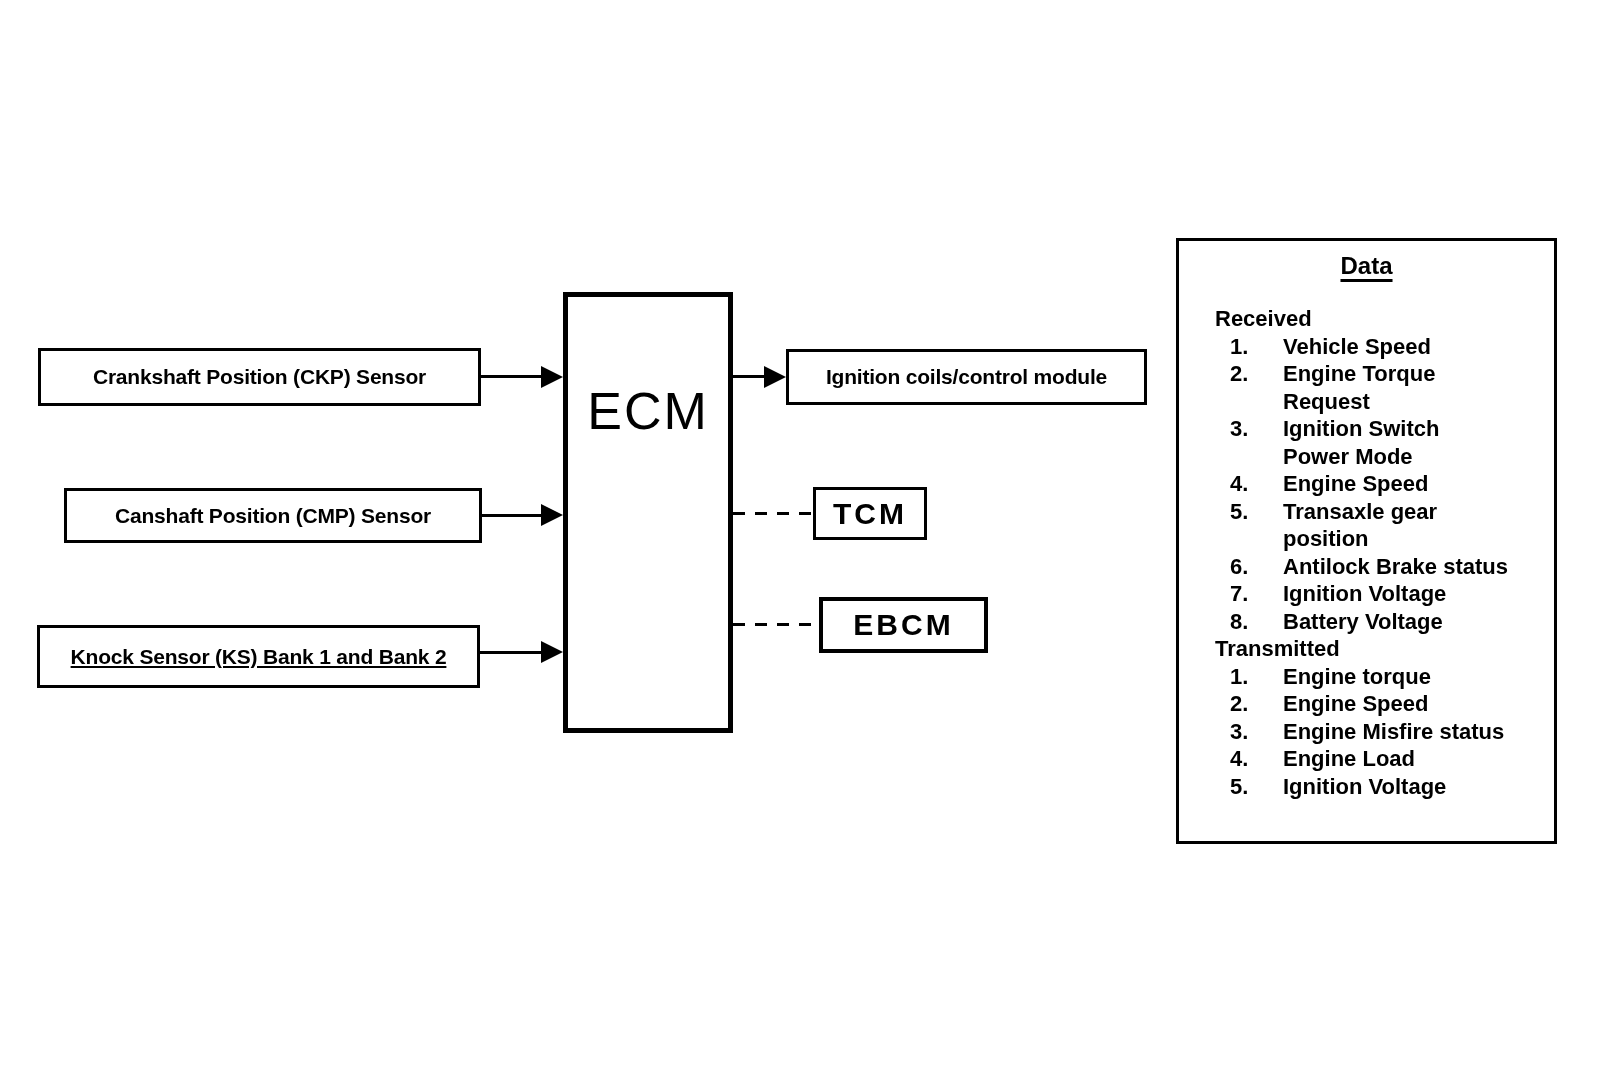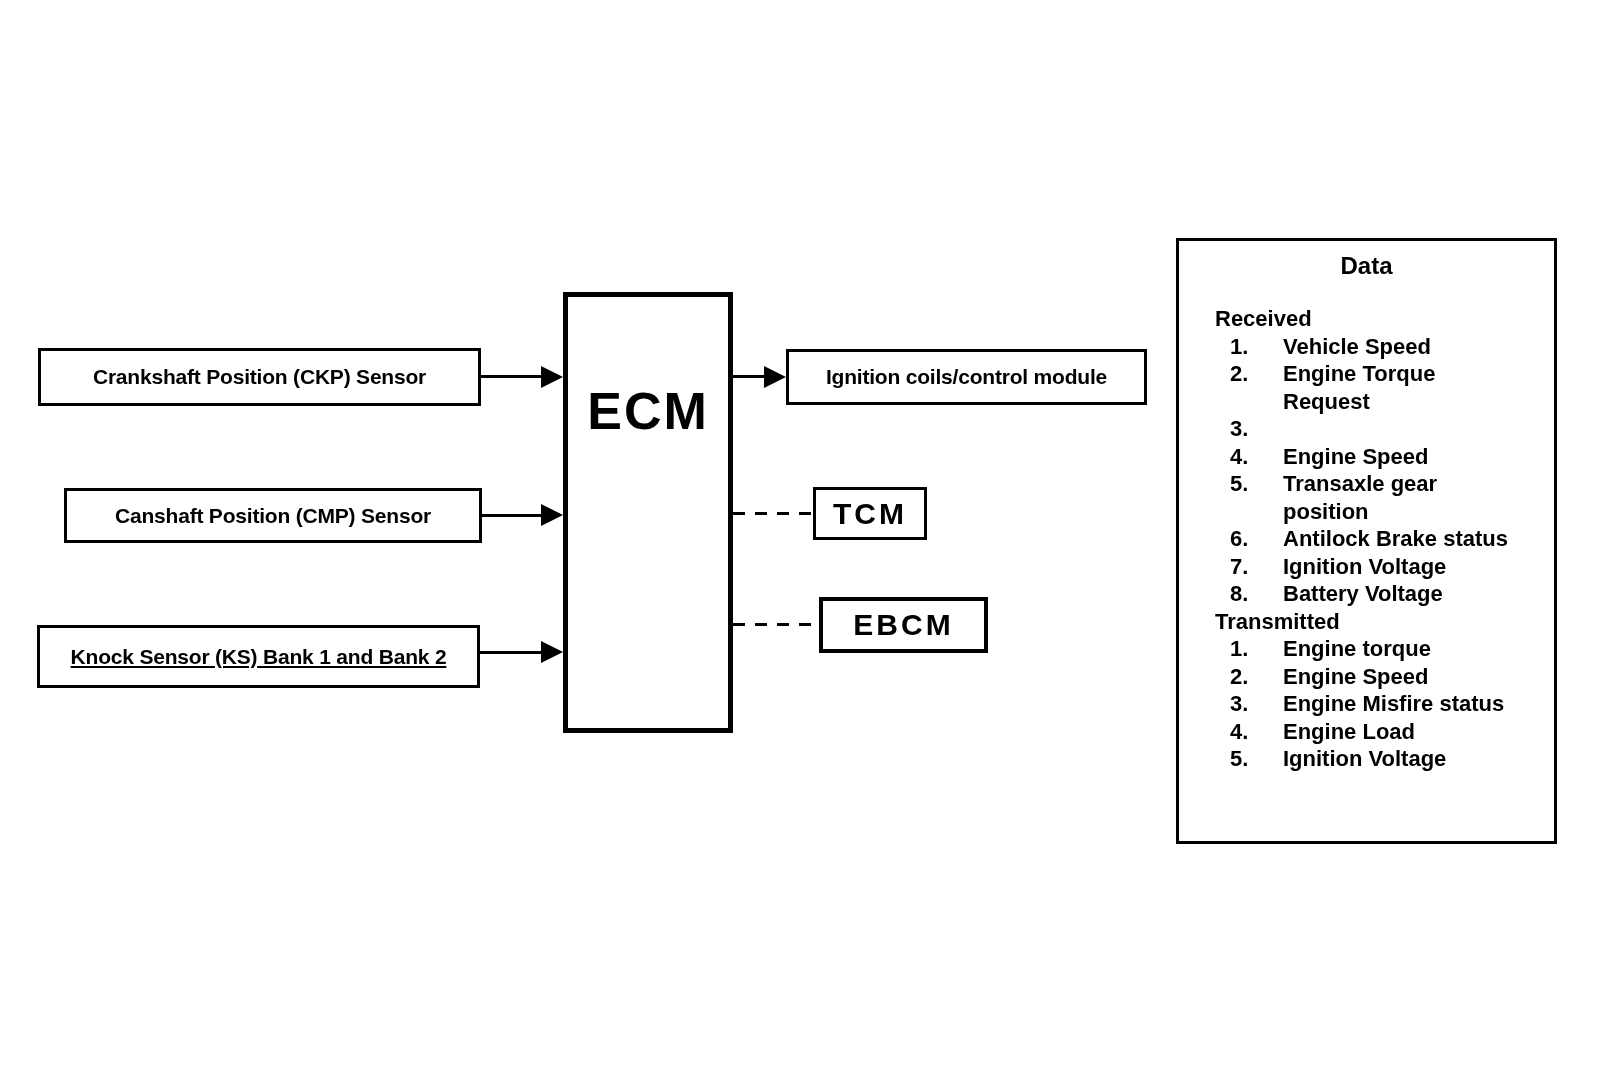--- a/index.html
+++ b/index.html
@@ -38,21 +38,21 @@
   #ks-box   { left: 37px;  top: 625px; width: 443px; height: 63px; text-decoration: underline; }
   
   #ecm-box  {
     left: 563px; top: 292px; width: 170px; height: 441px;
     border-width: 5px;
     align-items: flex-start;
   }
   #ecm-box .ecm-lbl {
     margin-top: 84px;
     font-size: 52px;
-    font-weight: bold;
+    font-weight: normal;
     letter-spacing: 2px;
   }
   
   #ign-box  { left: 786px; top: 349px; width: 361px; height: 56px; }
   #tcm-box  { left: 813px; top: 487px; width: 114px; height: 53px; }
   #ebcm-box { left: 819px; top: 597px; width: 169px; height: 56px; border-width: 4px; }
   #tcm-box .lbl, #ebcm-box .lbl {
     font-size: 30px;
     letter-spacing: 3px;
   }
@@ -94,20 +94,21 @@
     background: #ffffff;
     font-weight: bold;
   }
   .panel-title-row {
     margin-top: 10px;
     text-align: center;
     font-size: 24px;
     line-height: 30px;
   }
   .panel-title-row .underlined {
+    text-decoration: underline;
     text-decoration-thickness: 2.5px;
     text-underline-offset: 5px;
   }
   .panel-heading {
     margin-left: 36px;
     margin-top: 0;
     font-size: 22px;
     line-height: 27.5px;
     white-space: pre;
   }
@@ -178,20 +179,22 @@
           <div class="list-num">1.</div>
           <div class="list-text">Vehicle Speed</div>
         </div>
         <div class="list-row">
           <div class="list-num">2.</div>
           <div class="list-text">Engine Torque
 Request</div>
         </div>
         <div class="list-row">
           <div class="list-num">3.</div>
+          <div class="list-text">Ignition Switch
+Power Mode</div>
         </div>
         <div class="list-row">
           <div class="list-num">4.</div>
           <div class="list-text">Engine Speed</div>
         </div>
         <div class="list-row">
           <div class="list-num">5.</div>
           <div class="list-text">Transaxle gear
 position</div>
         </div>

